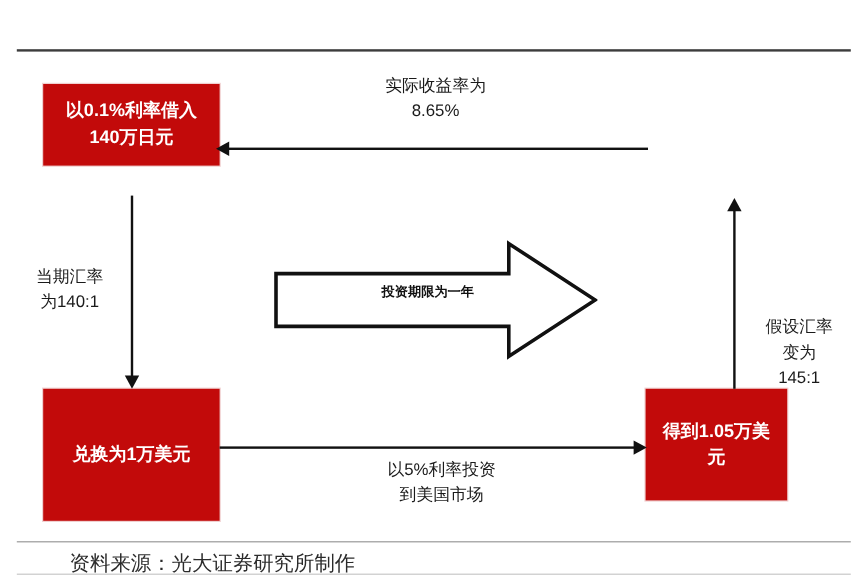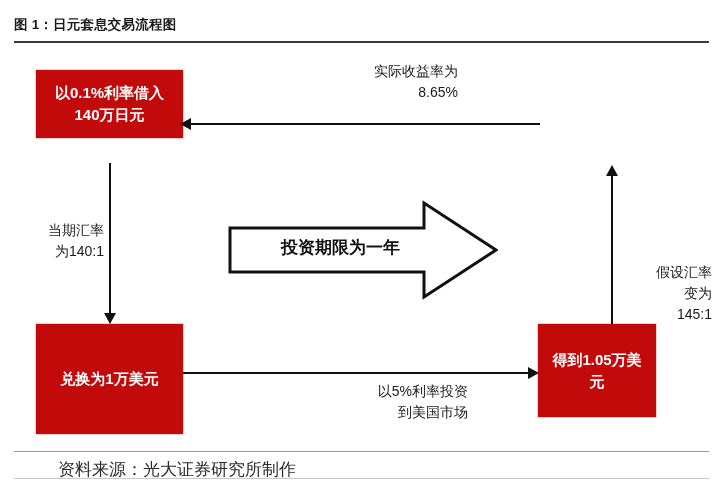--- a/index.html
+++ b/index.html
@@ -121,56 +121,55 @@
 
   
   #arrow-right-line { left: 611px; top: 174px; height: 150px; }
   #arrow-right-head { left: 606px; top: 165px; }
 
   
   .edge-label {
     position: absolute;
     font-size: 14px;
     color: #1a1a1a;
-    text-align: right;
+    text-align: center;
     line-height: 1.5;
     white-space: pre-line;
   }
   #label-top    { left: 268px; top: 61px;  width: 190px; }
   #label-left   { left: 12px;  top: 220px; width: 92px;  }
   #label-right  { left: 620px; top: 218px; width: 92px; margin-top: 44px;  }
   #label-bottom { left: 268px; top: 381px; width: 200px; }
 
   
   #block-arrow {
     position: absolute;
     left: 228px;
     top: 200px;
     width: 270px;
     height: 100px;
   }
   #block-arrow svg { display: block; }
   #block-arrow-label {
     position: absolute;
-    left: 228px;
+    left: 244px;
     top: 236px;
     width: 225px;
     text-align: center;
-    font-size: 17px;
+    font-size: 11px;
     font-weight: bold;
     color: #111111;
     white-space: nowrap;
   }
 </style>
 </head>
 <body>
 
 <div id="page">
 
-  <div id="title">图 1：日元套息交易流程图</div>
   <div id="title-rule"></div>
 
   <div class="redbox" id="box-tl">以0.1%利率借入140万日元</div>
   <div class="redbox" id="box-bl">兑换为1万美元</div>
   <div class="redbox" id="box-br">得到1.05万美元</div>
 
   <div class="hline" id="arrow-top-line"></div>
   <div class="arrowhead ah-left" id="arrow-top-head"></div>
   <div class="edge-label" id="label-top">实际收益率为
 8.65%</div>

